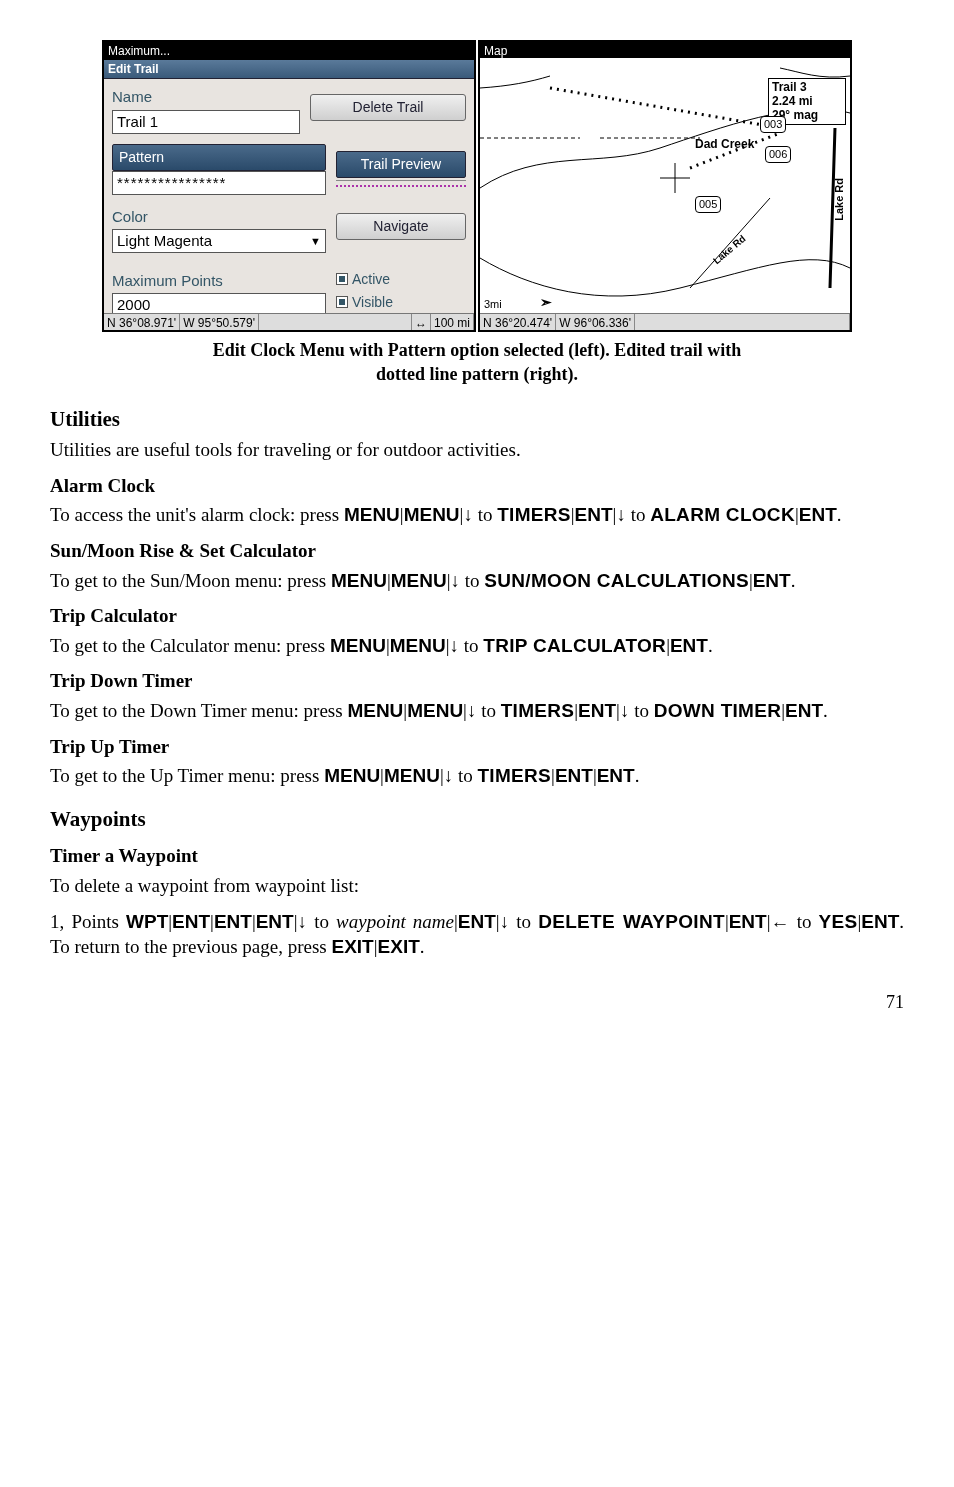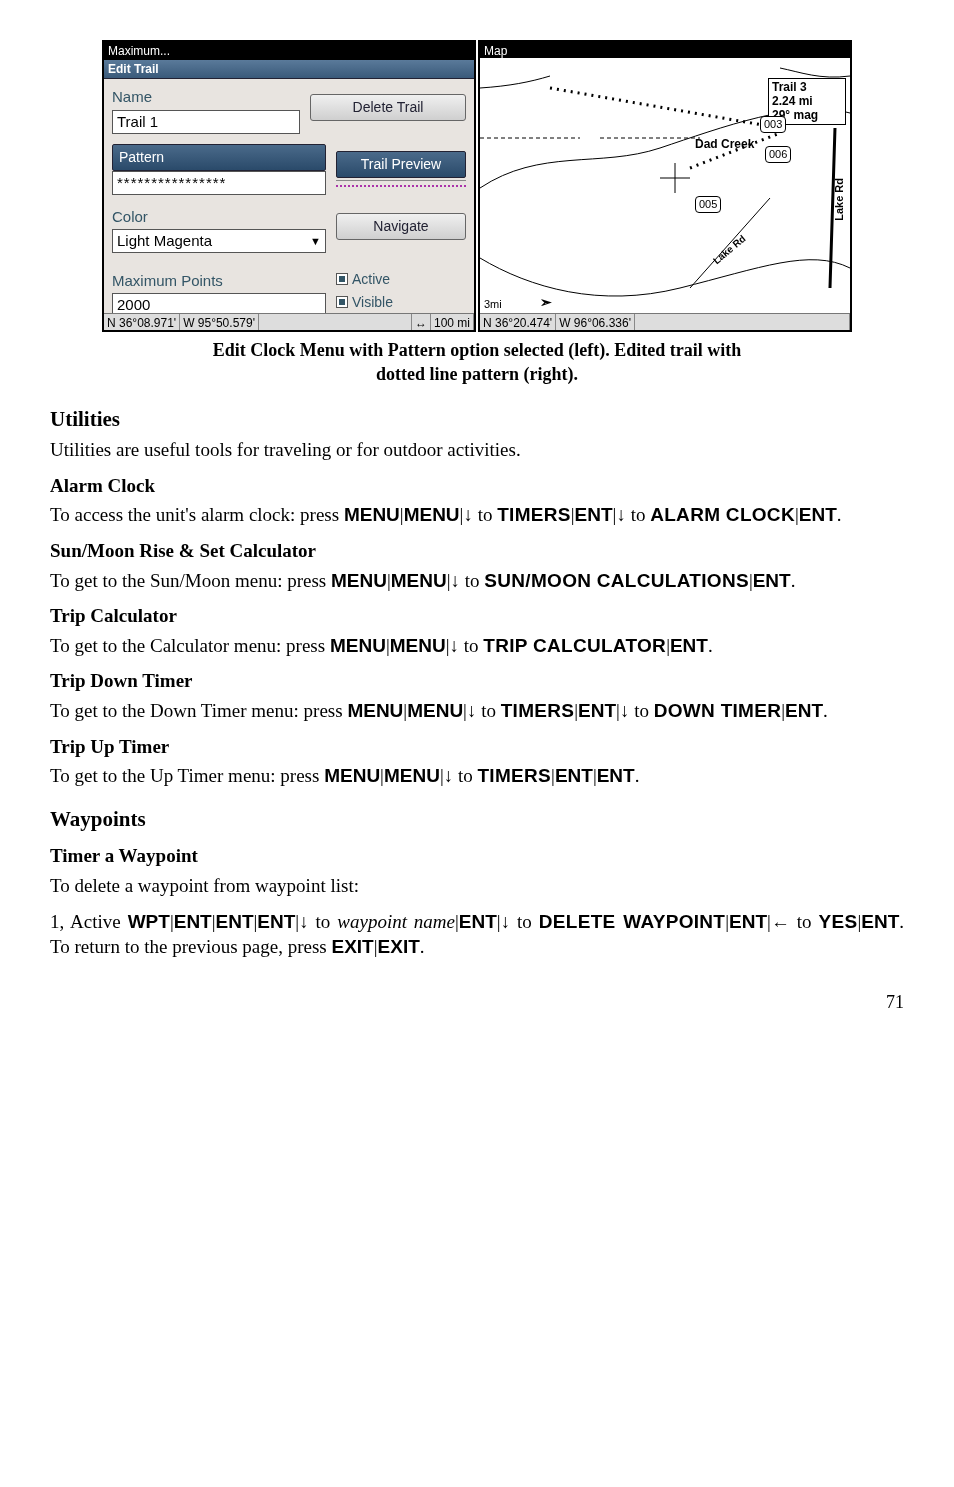--- a/index.html
+++ b/index.html
@@ -318,19 +318,19 @@
   <span>To get to the Up Timer menu: press </span>
   <span class="kbd">MENU</span><span>|</span><span class="kbd">MENU</span><span>|</span><span class="arrow">↓</span><span> to </span><span class="smallcaps">TIMERS</span><span>|</span><span class="kbd">ENT</span><span>|</span><span class="kbd">ENT</span><span>.</span>
 </p>
 
 <h2 class="section">Waypoints</h2>
 
 <h3 class="sub">Timer a Waypoint</h3>
 <p>To delete a waypoint from waypoint list:</p>
 
 <p class="justify">
-  <span>1, Active </span>
+  <span>1, Points </span>
   <span class="kbd">WPT</span><span>|</span><span class="kbd">ENT</span><span>|</span><span class="kbd">ENT</span><span>|</span><span class="kbd">ENT</span><span>|</span><span class="arrow">↓</span><span> to </span><em>waypoint name</em><span>|</span><span class="kbd">ENT</span><span>|</span><span class="arrow">↓</span><span> to </span><span class="smallcaps">DELETE WAYPOINT</span><span>|</span><span class="kbd">ENT</span><span>|</span><span class="arrow">←</span>
   <span> to </span><span class="smallcaps">YES</span><span>|</span><span class="kbd">ENT</span><span>. To return to the previous page, press </span>
   <span class="kbd">EXIT</span><span>|</span><span class="kbd">EXIT</span><span>.</span>
 </p>
 
 <div class="pagenum">71</div>
 
 </body></html>

